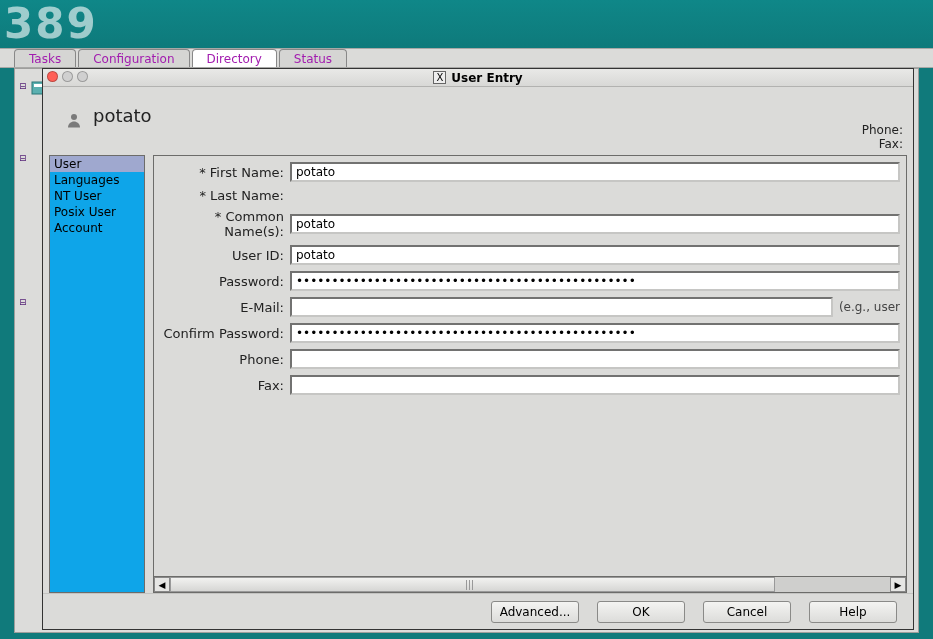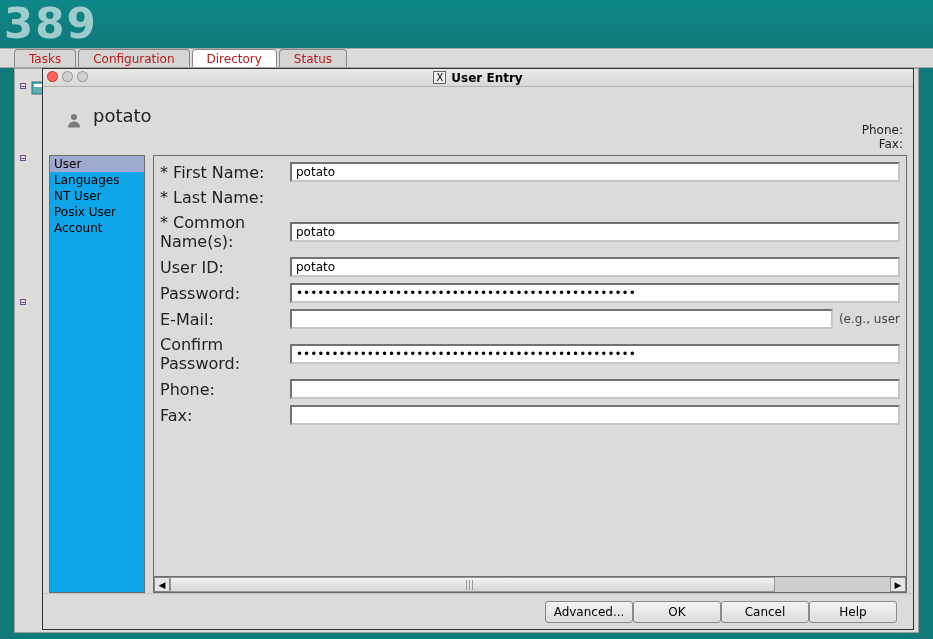--- a/index.html
+++ b/index.html
@@ -41,21 +41,21 @@
     padding-left: 14px;
   }
   .tab {
     padding: 2px 14px 1px;
     background: #d5d5d3;
     border: 1px solid #888;
     border-bottom: none;
     border-top-left-radius: 4px;
     border-top-right-radius: 4px;
     margin-right: 2px;
-    color: #b91c1c;
+    color: #a21caf;
     cursor: default;
   }
   .tab.active {
     background: #fff;
     font-weight: 400;
   }
 
   
   .bgpanel {
     position: absolute;
@@ -184,23 +184,24 @@
     padding: 6px 6px 2px 6px;
     overflow: hidden;
   }
   .frow {
     display: flex;
     align-items: center;
     margin-bottom: 6px;
   }
   .flabel {
     width: 130px;
+    text-align: right;
     padding-right: 6px;
     color: #222;
-    font-size: 16px;
+    font-size: 13px;
   }
   .finput {
     flex: 1;
     height: 20px;
     border: 2px inset #c6c6c4;
     background: #fff;
     font-family: inherit;
     font-size: 12px;
     padding: 0 4px;
   }
@@ -252,20 +253,21 @@
     width: 9px;
     height: 10px;
     background: repeating-linear-gradient(90deg,#999 0,#999 1px,transparent 1px,transparent 3px);
   }
 
   .buttons {
     height: 36px;
     display: flex;
     justify-content: flex-end;
     align-items: center;
+    gap: 18px;
     padding-right: 16px;
     border-top: 1px solid #c4c4c2;
   }
   .btn {
     min-width: 88px;
     height: 22px;
     background: linear-gradient(#f4f4f2, #dcdcda);
     border: 1px solid #8a8a88;
     border-radius: 3px;
     font-family: inherit;

